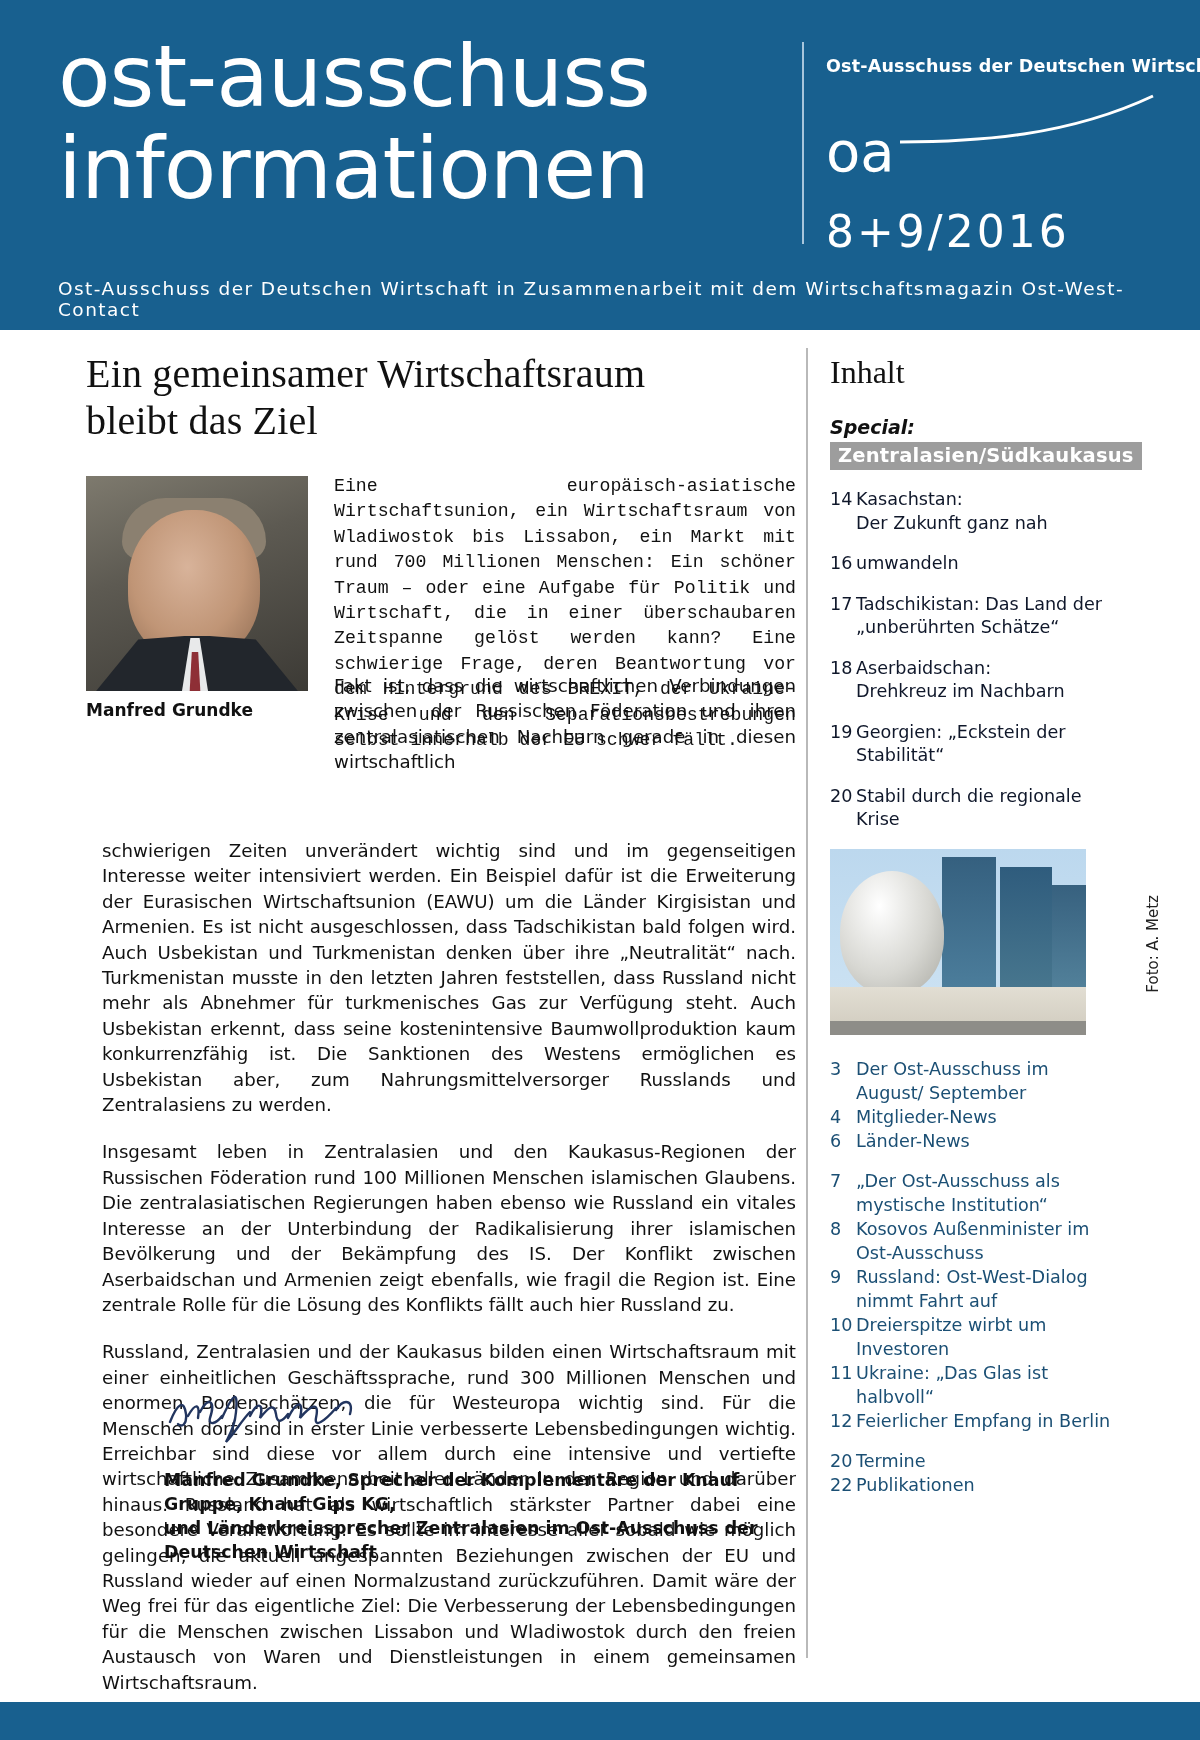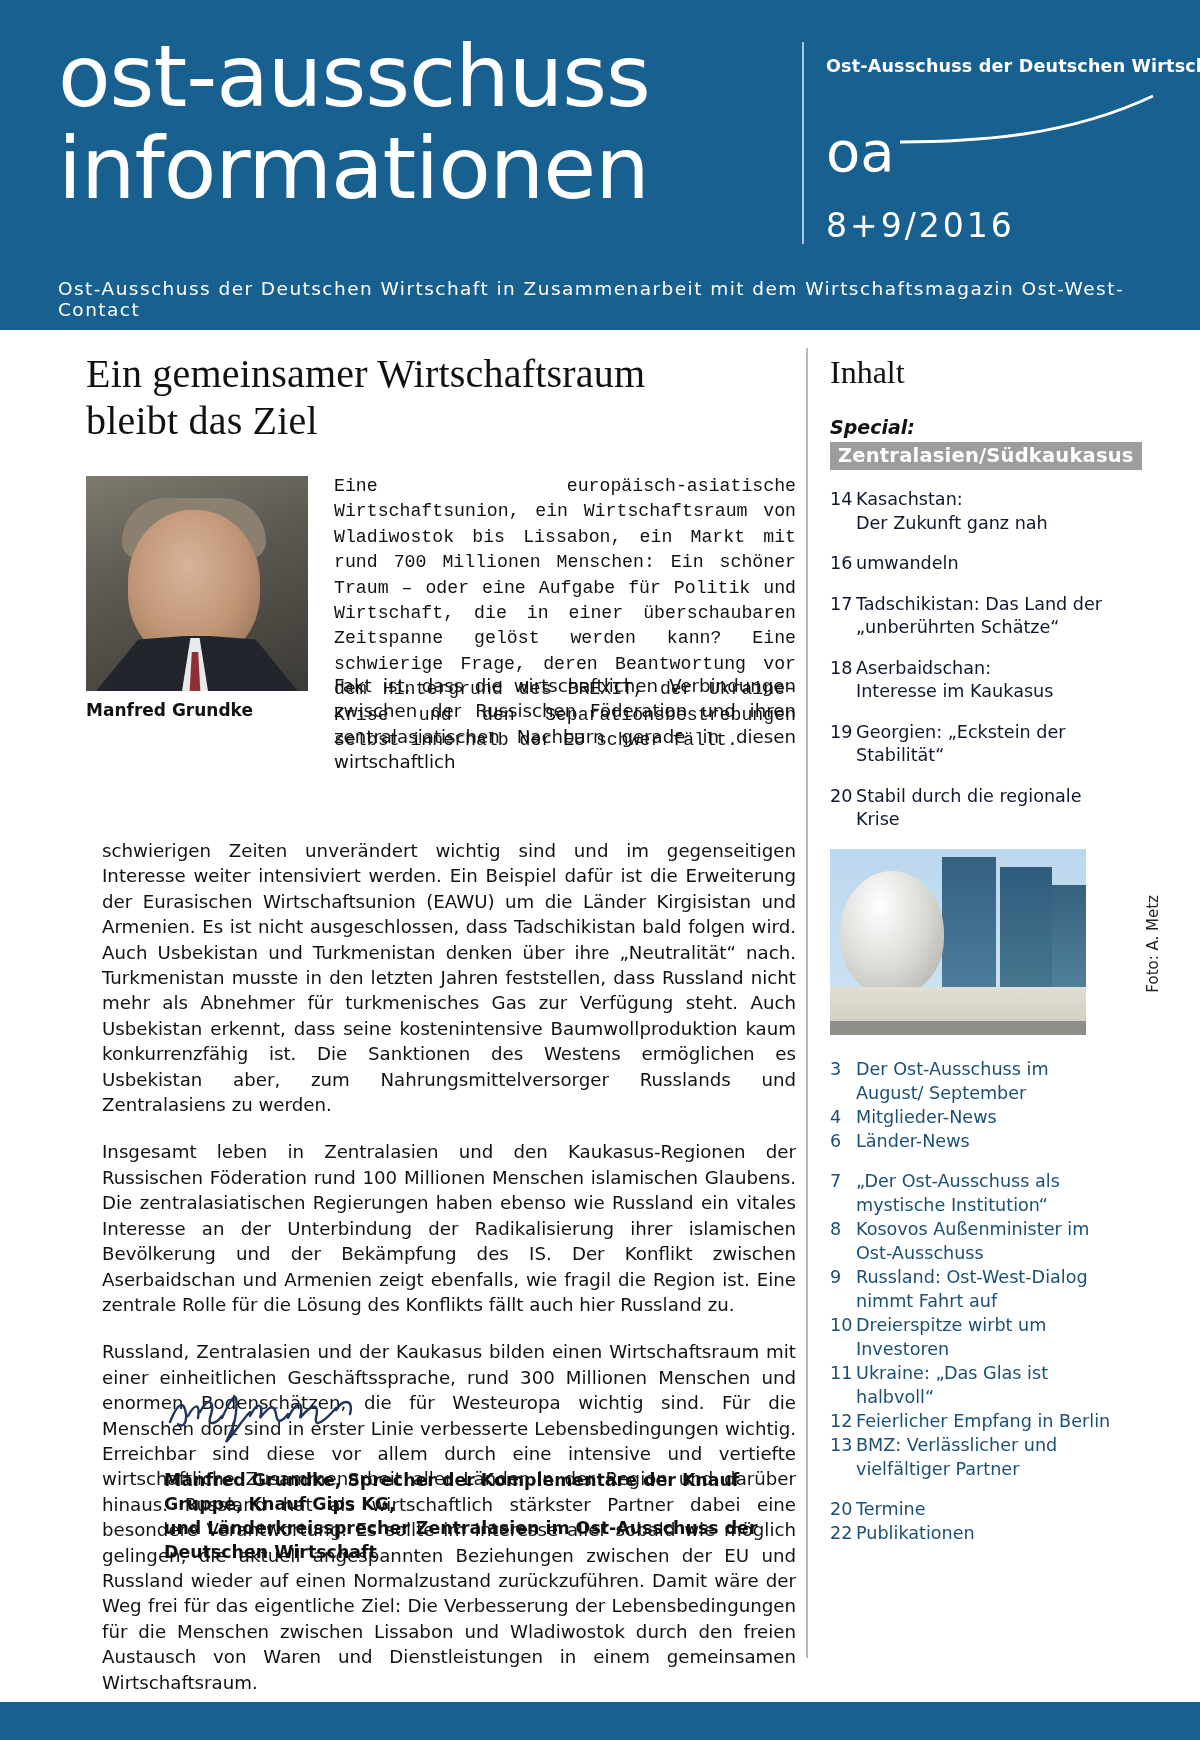--- a/index.html
+++ b/index.html
@@ -44,21 +44,21 @@
   }
   .mast-logo .oa {
     position:absolute; left:0; top:-6px;
     color:#ffffff; font-size:56px; line-height:80px; font-weight:400;
     font-family:"DejaVu Sans", sans-serif;
     margin-top:40px;
   }
   .mast-logo svg { position:absolute; left:72px; top:14px; }
   .mast-issue {
     position:absolute; left:826px; top:206px;
-    color:#ffffff; font-size:33px; letter-spacing:3px;
+    color:#ffffff; font-size:44px; letter-spacing:3px;
     font-family:"DejaVu Sans", sans-serif;
   }
   .mast-sub {
     position:absolute; left:58px; top:278px; width:1100px;
     color:#ffffff; font-size:18.5px; letter-spacing:1.45px;
     font-family:"DejaVu Sans", sans-serif;
   }
   .mast-rule {
     position:absolute; left:0; top:330px; width:1200px; height:6px;
     background:#ffffff;
@@ -317,21 +317,21 @@
         <div class="num">17</div>
         <div class="txt">
           <span>Tadschikistan: Das Land der</span>
           <span class="l2">„unberührten Schätze“</span>
         </div>
       </div>
       <div class="row">
         <div class="num">18</div>
         <div class="txt">
           <span>Aserbaidschan:</span>
-          <span class="l2">Interesse im Kaukasus</span>
+          <span class="l2">Drehkreuz im Nachbarn</span>
         </div>
       </div>
       <div class="row">
         <div class="num">19</div>
         <div class="txt">
           <span>Georgien: „Eckstein der Stabilität“</span>
         </div>
       </div>
       <div class="row">
         <div class="num">20</div>
@@ -398,27 +398,20 @@
         <div class="txt">Dreierspitze wirbt um Investoren</div>
       </div>
       <div class="row">
         <div class="num">11</div>
         <div class="txt">Ukraine: „Das Glas ist halbvoll“</div>
       </div>
       <div class="row">
         <div class="num">12</div>
         <div class="txt">Feierlicher Empfang in Berlin</div>
       </div>
-      <div class="row">
-        <div class="num">13</div>
-        <div class="txt">
-          <span>BMZ: Verlässlicher und vielfältiger</span>
-          <span class="l2">Partner</span>
-        </div>
-      </div>
 
       <div class="gap"></div>
 
       <div class="row">
         <div class="num">20</div>
         <div class="txt">Termine</div>
       </div>
       <div class="row">
         <div class="num">22</div>
         <div class="txt">Publikationen</div>

